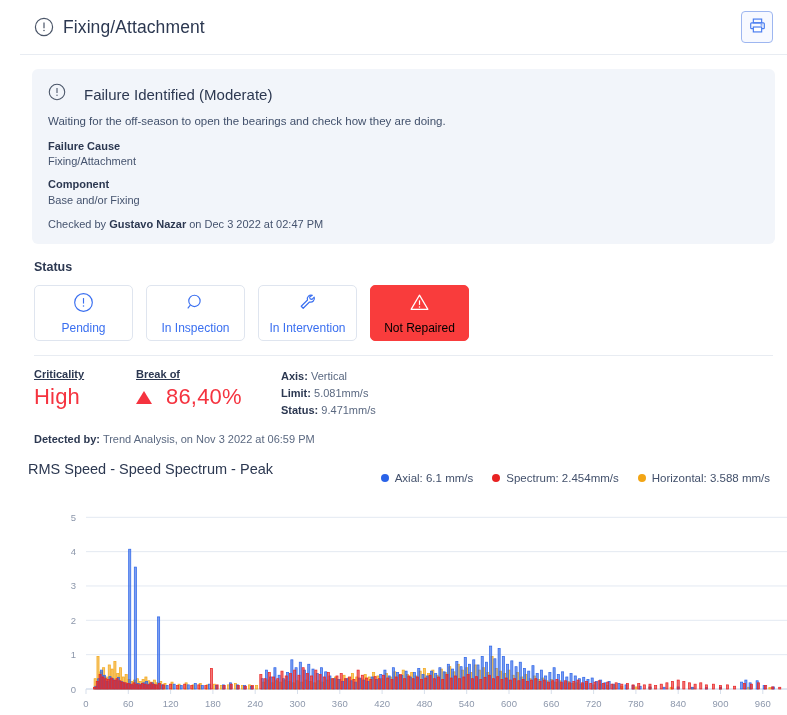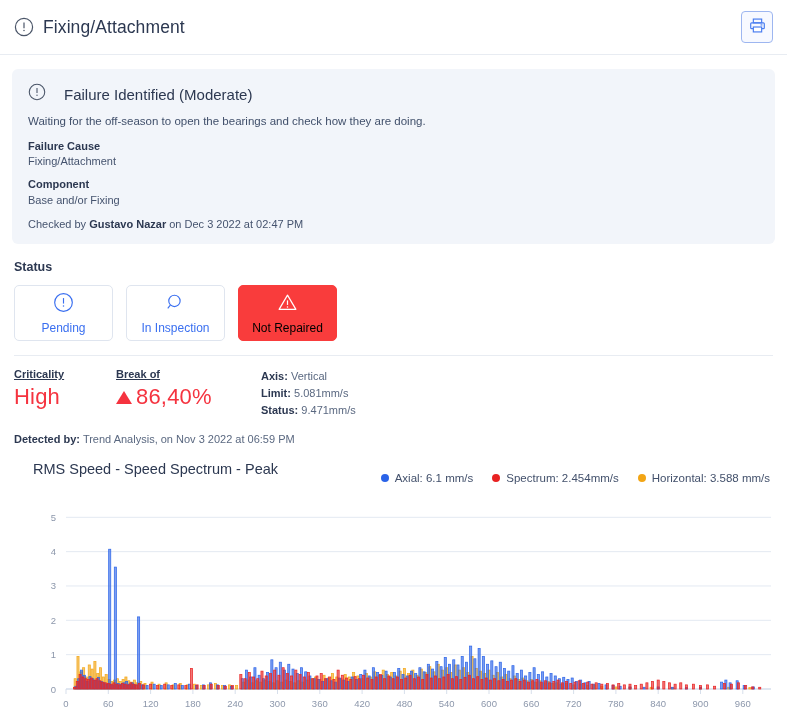--- a/index.html
+++ b/index.html
@@ -3,21 +3,21 @@
 <meta charset="utf-8">
 <style>
   * { box-sizing: border-box; margin: 0; padding: 0; }
   html, body {
     width: 787px; height: 715px;
     background: #ffffff;
     font-family: "Liberation Sans", sans-serif;
     color: #2e3a50;
     overflow: hidden;
   }
-  .page { width: 787px; height: 585px; position: relative; background:#fff; }
+  .page { width: 787px; height: 585px; position: relative; background:#fff;padding-left:20px; }
 
   
   .header {
     height: 55px;
     display: flex; align-items: center;
     padding: 0 14px 0 14px;
     border-bottom: 1px solid #e8ecf2;
     position: relative;
   }
   .header-left { display:flex; align-items:center; gap:9px; }
@@ -59,30 +59,30 @@
   .st-btn.active .lbl { color:#000000; }
   .divider { height:1px; background:#e8ecf2; margin:14px 14px 0 14px; }
 
   
   .metrics { display:flex; margin:12px 0 0 14px; align-items:flex-start; }
   .m-col { }
   .m-col.c1 { width:102px; }
   .m-col.c2 { width:145px; }
   .m-lab { font-size:11px; font-weight:bold; color:#2c3851;text-decoration:underline; }
   .m-big { font-size:22px; color:#f5333f; font-weight:400; margin-top:4px; letter-spacing:.2px; }
-  .m-big.withtri { display:flex; align-items:center; gap:4px; }
+  .m-big.withtri { display:flex; align-items:center; gap:14px; }
   .tri { width:0;height:0;border-left:8px solid transparent;border-right:8px solid transparent;border-bottom:13px solid #f5333f; }
   .axis-box { font-size:11px; line-height:1.55; color:#5a6880; }
   .axis-box b { color:#2c3851; }
   .detected { font-size:11px; color:#5a6880; margin:14px 0 0 14px; }
   .detected b { color:#2c3851; }
 
   
   .chart-wrap { position:relative; margin-top:16px; height:292px; }
-  .chart-title { font-size:14.5px; color:#2c3851; position:absolute; left:33px; top:0; }
+  .chart-title { font-size:14.5px; color:#2c3851; position:absolute; left:8px; top:0; }
   .legend { position:absolute; right:17px; top:11px; display:flex; gap:19px; }
   .lg { display:flex; align-items:center; gap:6px; font-size:11.5px; color:#42506b; }
   .dot { width:8px; height:8px; border-radius:50%; display:inline-block; }
   svg.plot { position:absolute; left:0; top:28px; }
   .tick { font-size:9.5px; fill:#8c97ab; font-family:"Liberation Sans", sans-serif; }
 </style>
 </head>
 <body>
 
 <div class="page">
@@ -150,20 +150,28 @@
     <div class="st-btn">
       <span>
         <svg width="21" height="21" viewBox="0 0 20 20">
           <circle cx="9" cy="8.5" r="5.4" fill="none" stroke="#3a6ff0" stroke-width="1.1"></circle>
           <line x1="5.1" y1="12.6" x2="2.6" y2="15.6" stroke="#3a6ff0" stroke-width="1.1"></line>
         </svg>
       </span>
       <span class="lbl">In Inspection</span>
     </div>
 
+    <div class="st-btn">
+      <span>
+        <svg width="21" height="21" viewBox="0 0 20 20">
+          <path d="M14.6 3.1a3.6 3.6 0 0 0-4.6 4.5l-6 6 1.9 1.9 6-6a3.6 3.6 0 0 0 4.5-4.6l-2.1 2.1-1.8-.5-.5-1.8z" fill="none" stroke="#3a6ff0" stroke-width="1.1" stroke-linejoin="round"></path>
+        </svg>
+      </span>
+      <span class="lbl">In Intervention</span>
+    </div>
 
     <div class="st-btn active">
       <span>
         <svg width="21" height="21" viewBox="0 0 20 20">
           <path d="M10 3 L18 16.5 L2 16.5 Z" fill="none" stroke="#ffffff" stroke-width="1.15" stroke-linejoin="round"></path>
           <line x1="10" y1="8" x2="10" y2="12.3" stroke="#ffffff" stroke-width="1.15"></line>
           <circle cx="10" cy="14.3" r="0.72" fill="#ffffff"></circle>
         </svg>
       </span>
       <span class="lbl">Not Repaired</span>

